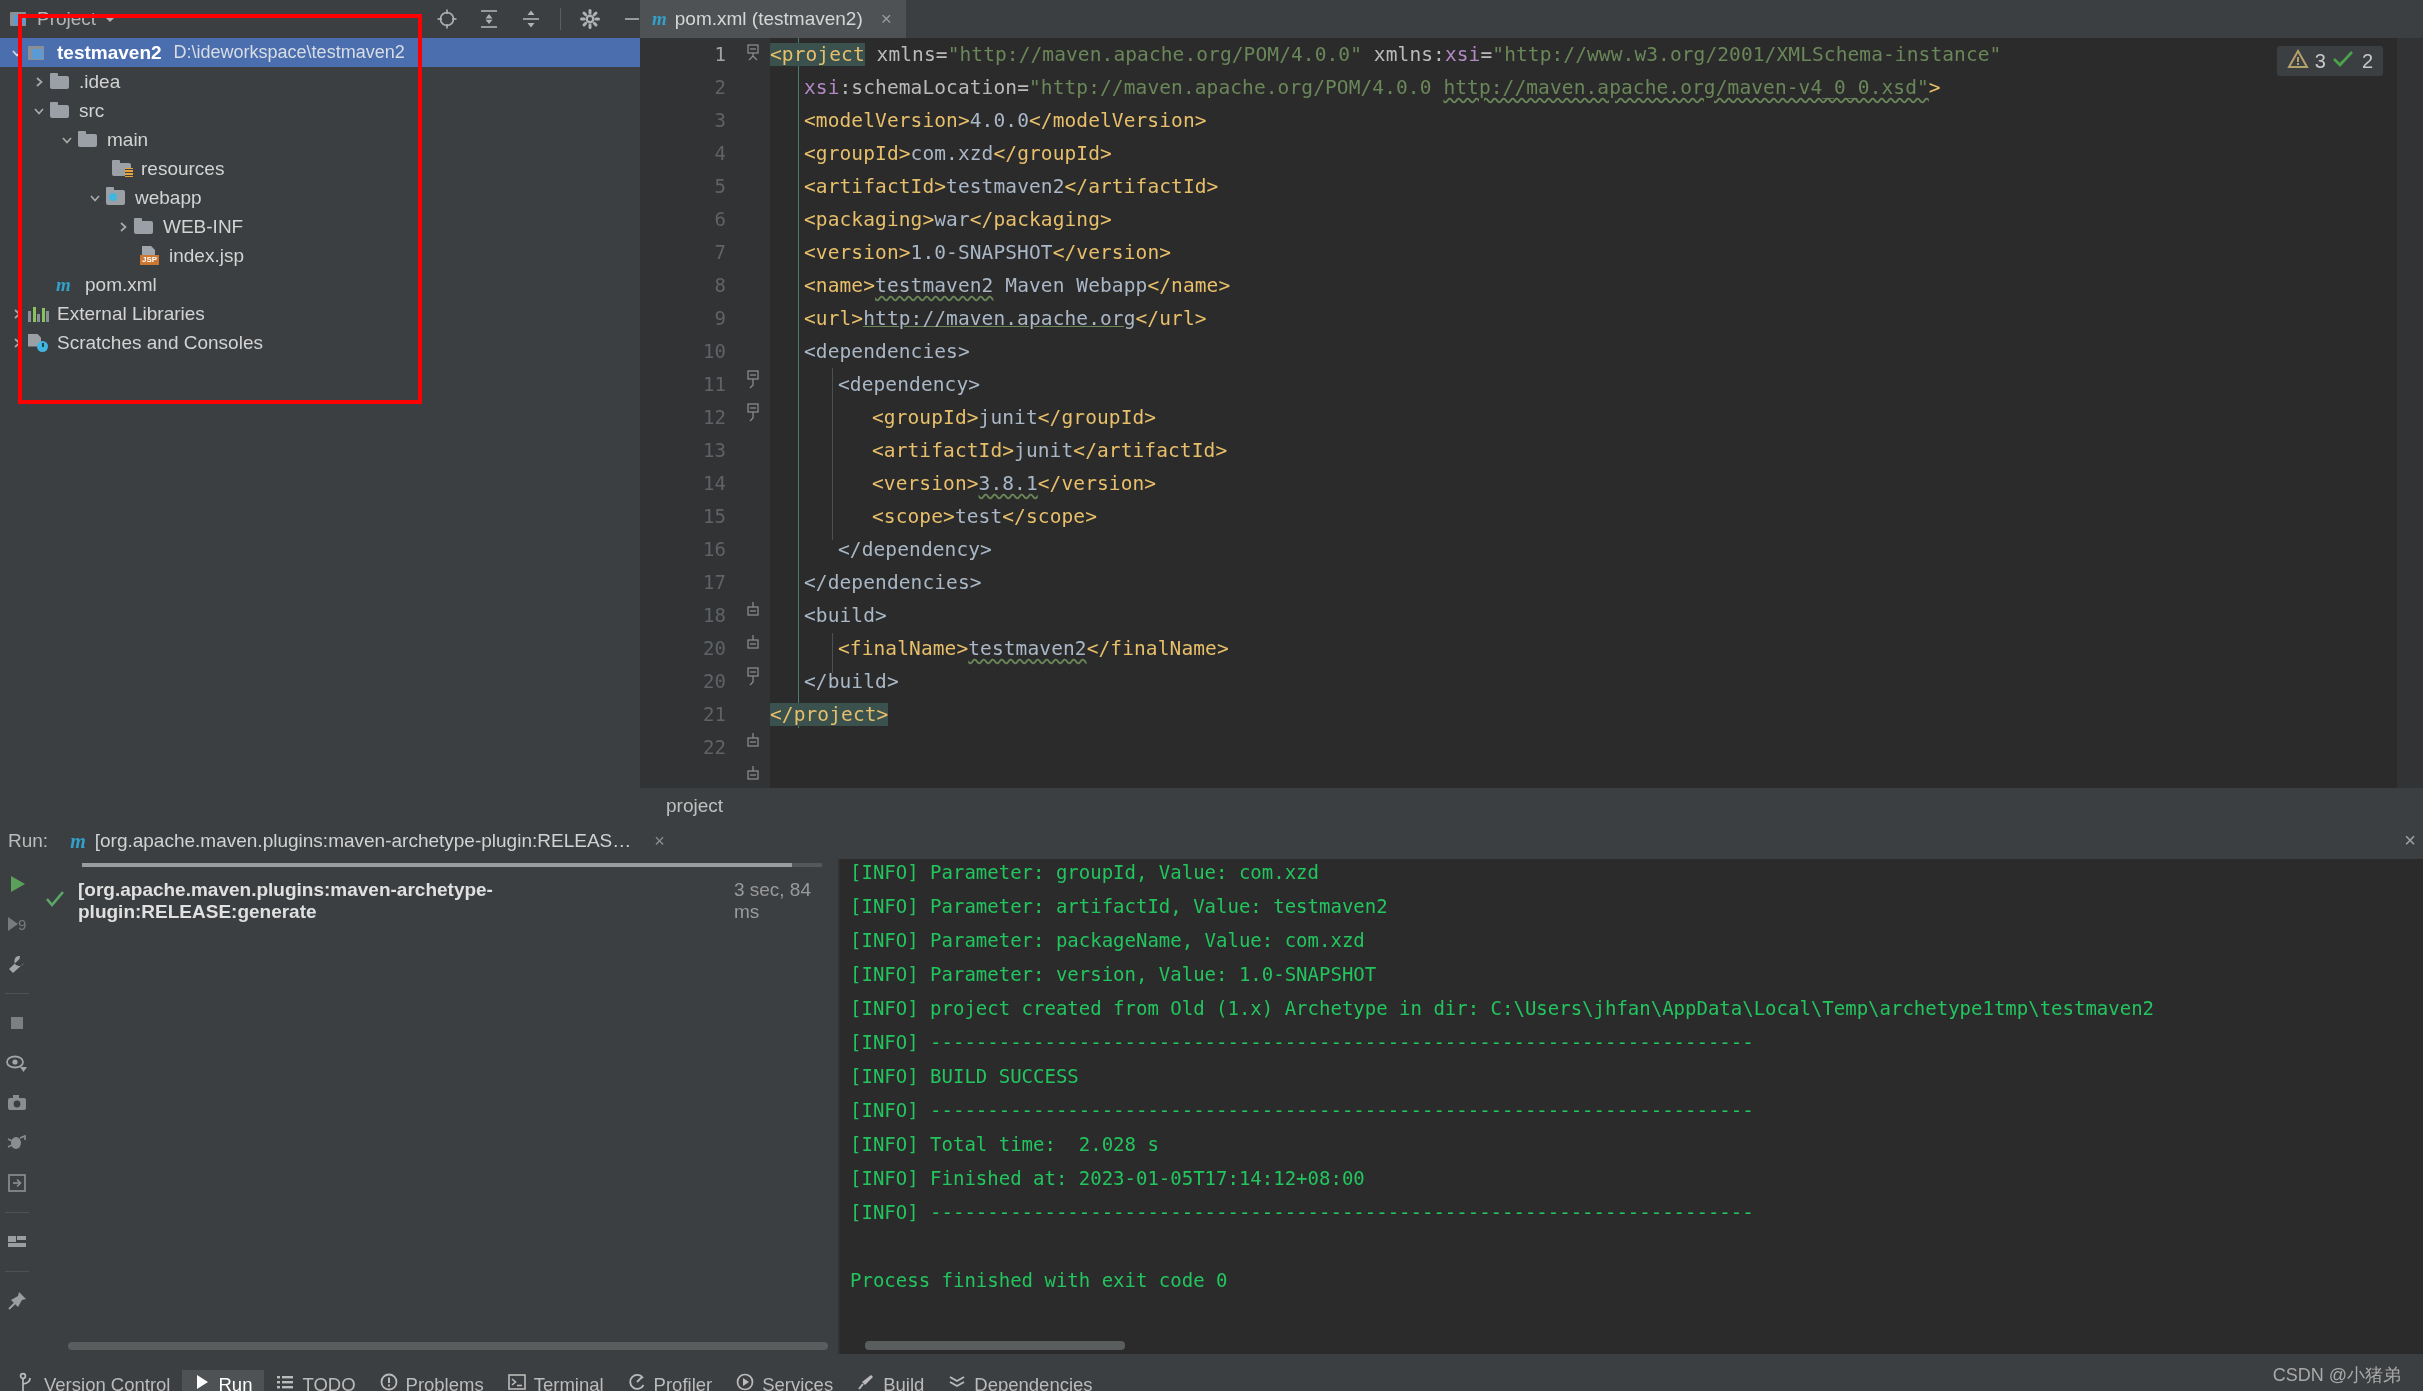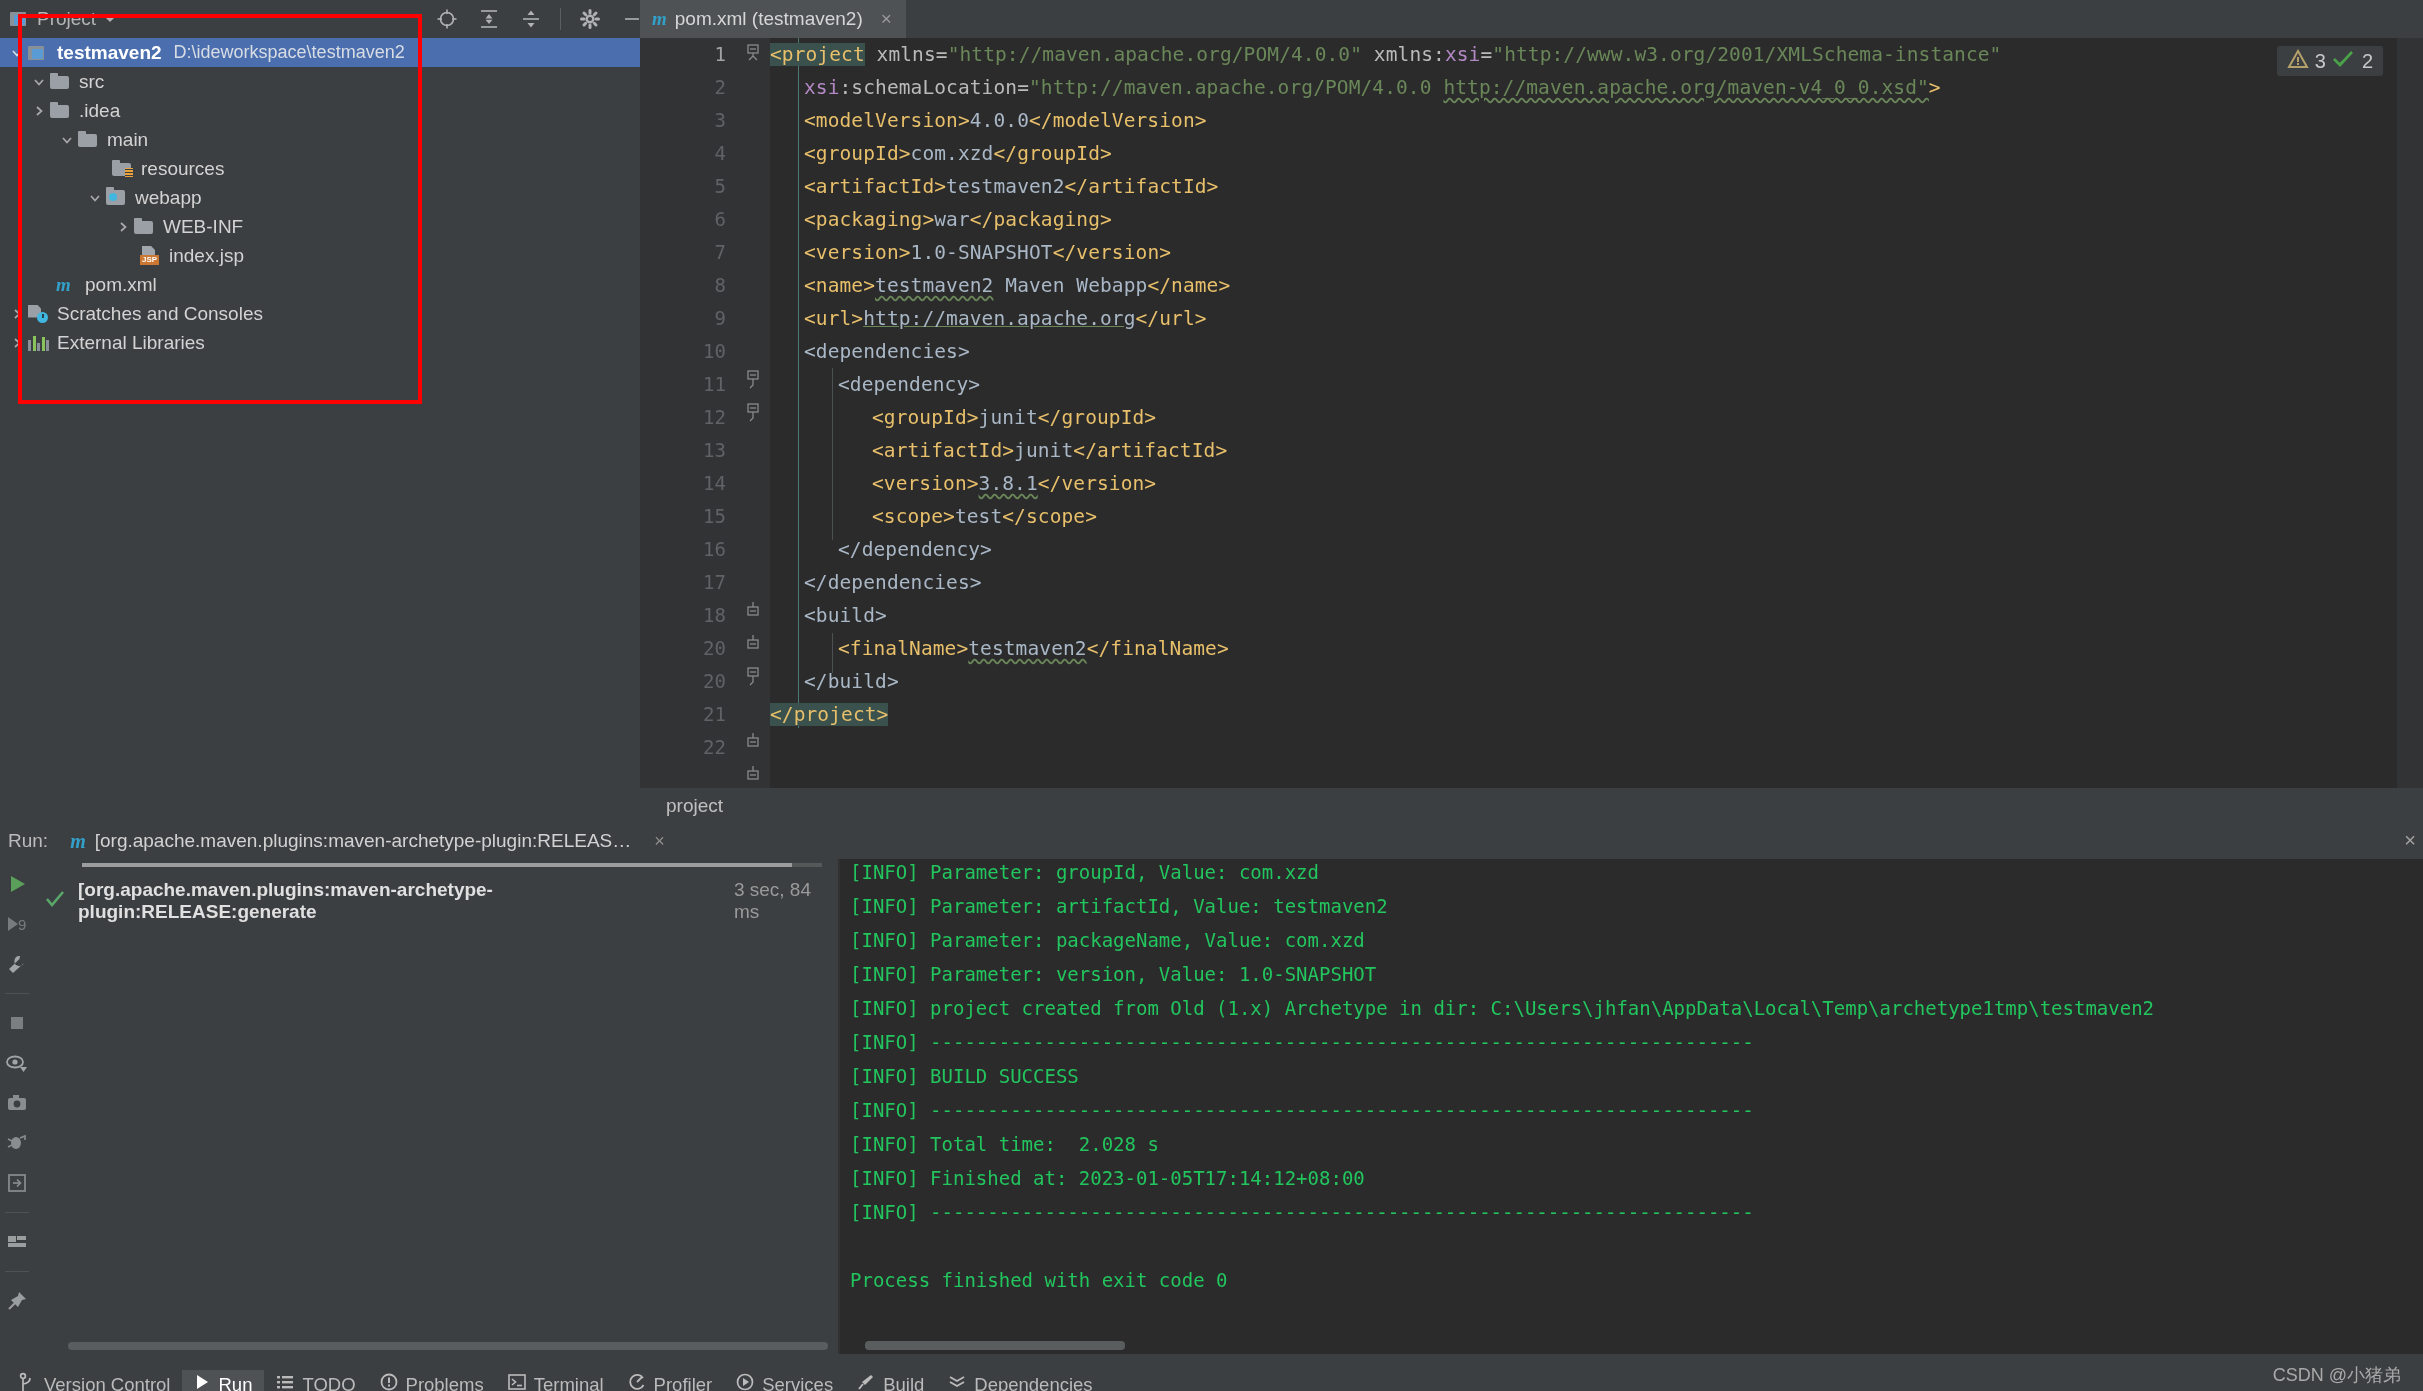--- a/index.html
+++ b/index.html
@@ -223,43 +223,43 @@
             <span class="f2"></span>
           </span>
         </span>
       <span class="lbl-bold">testmaven2</span>
       <span class="lbl-dim">D:\ideworkspace\testmaven2</span>
     </div>
 
     <div class="tree-row" style="padding-left:28px">
       <span class="arrow">
           <svg width="14" height="14" viewBox="0 0 14 14">
-            <polyline points="3,5 7,9.5 11,5" fill="none" stroke="#a9a9a9" stroke-width="1.7"></polyline>
-          </svg>
-        </span>
-      <span class="tree-ic">
-          <span class="folder src">
+            <polyline points="5,3 9.5,7 5,11" fill="none" stroke="#a9a9a9" stroke-width="1.7"></polyline>
+          </svg>
+        </span>
+      <span class="tree-ic">
+          <span class="folder plain">
             <i></i>
           </span>
         </span>
-      <span class="lbl-main">src</span>
+      <span class="lbl-main">.idea</span>
     </div>
 
     <div class="tree-row" style="padding-left:28px">
       <span class="arrow">
           <svg width="14" height="14" viewBox="0 0 14 14">
-            <polyline points="5,3 9.5,7 5,11" fill="none" stroke="#a9a9a9" stroke-width="1.7"></polyline>
-          </svg>
-        </span>
-      <span class="tree-ic">
-          <span class="folder plain">
+            <polyline points="3,5 7,9.5 11,5" fill="none" stroke="#a9a9a9" stroke-width="1.7"></polyline>
+          </svg>
+        </span>
+      <span class="tree-ic">
+          <span class="folder src">
             <i></i>
           </span>
         </span>
-      <span class="lbl-main">.idea</span>
+      <span class="lbl-main">src</span>
     </div>
 
     <div class="tree-row" style="padding-left:56px">
       <span class="arrow">
           <svg width="14" height="14" viewBox="0 0 14 14">
             <polyline points="3,5 7,9.5 11,5" fill="none" stroke="#a9a9a9" stroke-width="1.7"></polyline>
           </svg>
         </span>
       <span class="tree-ic">
           <span class="folder plain">
@@ -313,53 +313,53 @@
           </span>
         </span>
       <span class="lbl-main">index.jsp</span>
     </div>
 
     <div class="tree-row" style="padding-left:56px">
       <span class="tree-ic">
           <span class="m-ic">m</span>
         </span>
       <span class="lbl-main">pom.xml</span>
-    </div>
-
-    <div class="tree-row" style="padding-left:6px">
-      <span class="arrow">
-          <svg width="14" height="14" viewBox="0 0 14 14">
-            <polyline points="5,3 9.5,7 5,11" fill="none" stroke="#a9a9a9" stroke-width="1.7"></polyline>
-          </svg>
-        </span>
-      <span class="tree-ic">
-          <span class="scratch-ic">
-            <span class="p"></span>
-            <span class="c"></span>
-          </span>
-        </span>
-      <span class="lbl-main">Scratches and Consoles</span>
     </div>
 
     <div class="tree-row" style="padding-left:6px">
       <span class="arrow">
           <svg width="14" height="14" viewBox="0 0 14 14">
             <polyline points="5,3 9.5,7 5,11" fill="none" stroke="#a9a9a9" stroke-width="1.7"></polyline>
           </svg>
         </span>
       <span class="tree-ic">
         <span class="lib-ic">
             <b style="height:11px;background:#8a9097"></b>
             <b style="height:15px;background:#89c35c"></b>
             <b style="height:8px;background:#8a9097"></b>
             <b style="height:14px;background:#89c35c"></b>
             <b style="height:11px;background:#8a9097"></b>
           </span>
       </span>
       <span class="lbl-main">External Libraries</span>
+    </div>
+
+    <div class="tree-row" style="padding-left:6px">
+      <span class="arrow">
+          <svg width="14" height="14" viewBox="0 0 14 14">
+            <polyline points="5,3 9.5,7 5,11" fill="none" stroke="#a9a9a9" stroke-width="1.7"></polyline>
+          </svg>
+        </span>
+      <span class="tree-ic">
+          <span class="scratch-ic">
+            <span class="p"></span>
+            <span class="c"></span>
+          </span>
+        </span>
+      <span class="lbl-main">Scratches and Consoles</span>
     </div>
   </div>
 
   <div class="redbox"></div>
 
   <div class="editor-wrap">
     <div class="tabbar">
       <div class="tab">
         <span class="m-ic">m</span>
         <span>pom.xml (testmaven2)</span>

